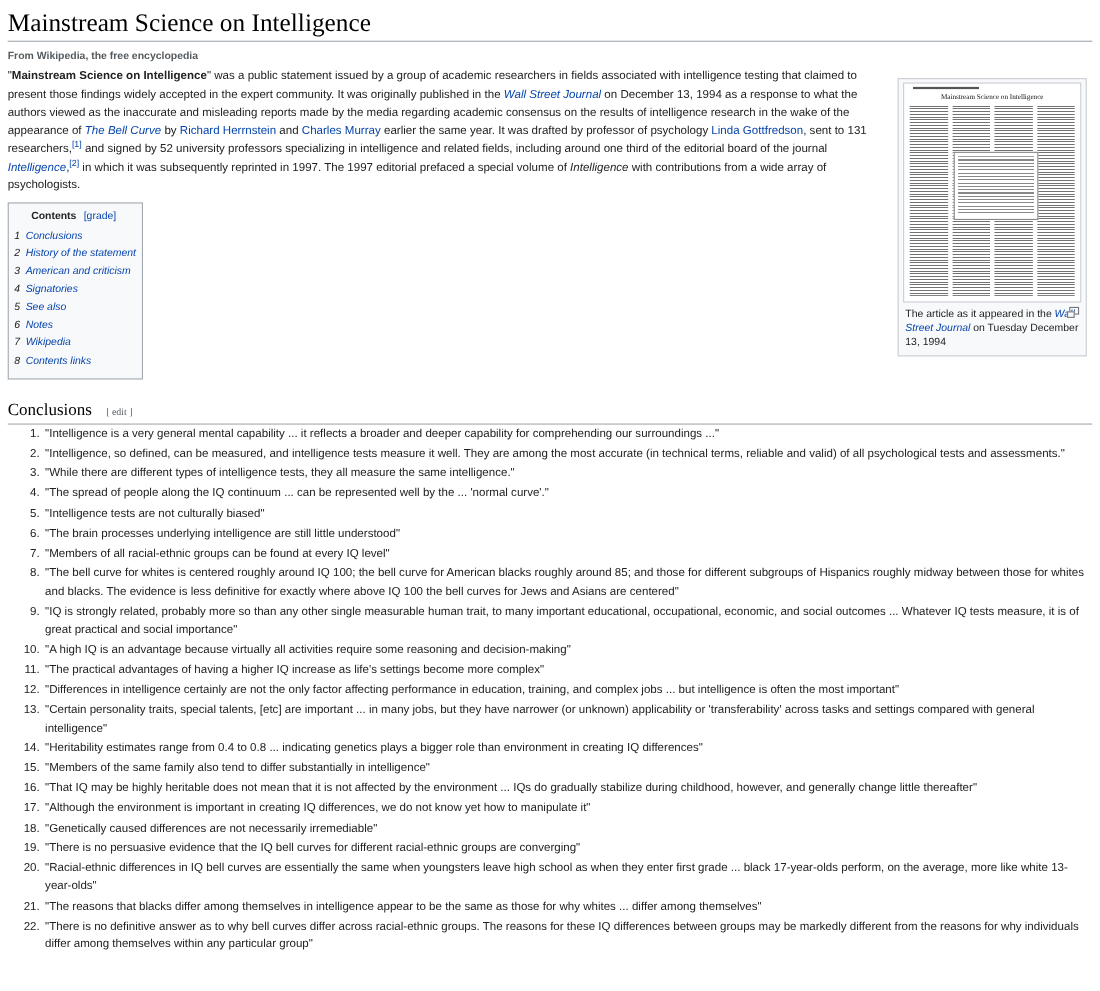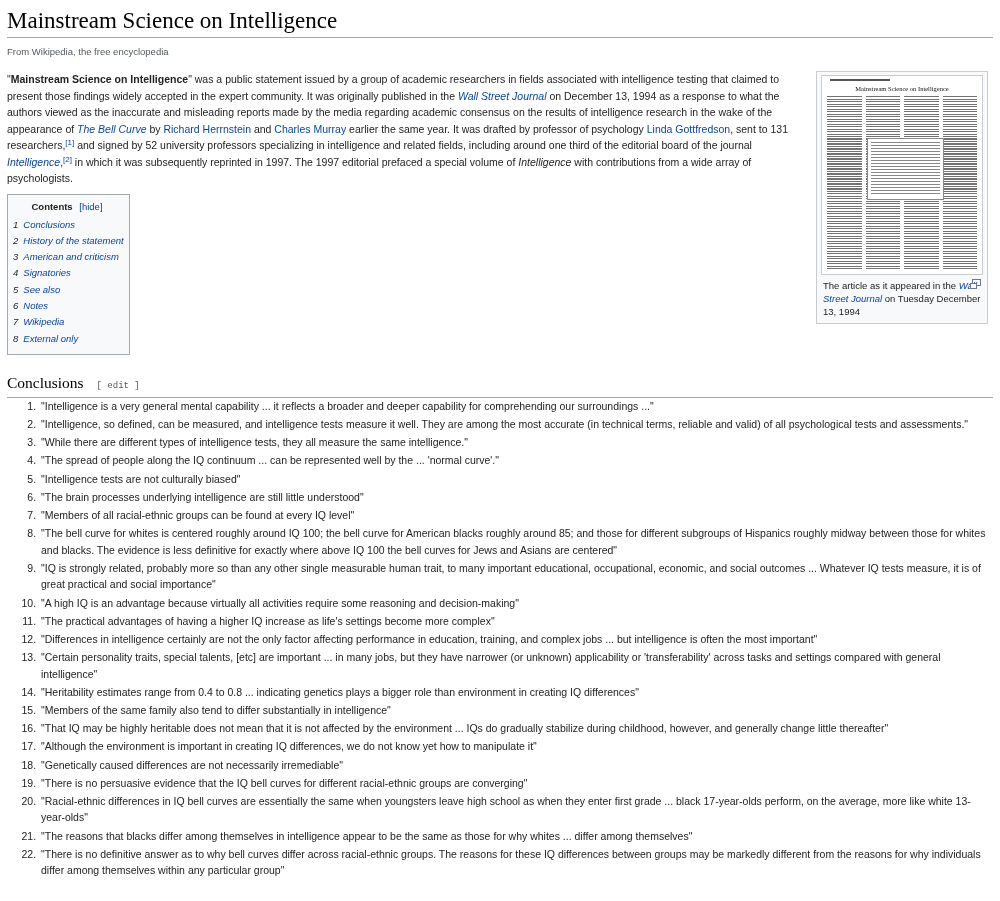--- a/index.html
+++ b/index.html
@@ -8,21 +8,21 @@
     font-family: "Liberation Sans", sans-serif;
     color: #222222; font-size: 10.5px;
   }
   a, .link { color: #0645ad; text-decoration: none; cursor: pointer; }
   .page { position: relative; padding: 0 7px; }
   h1.title {
     font-family: "Liberation Serif", serif; font-weight: normal;
     font-size: 23px; margin: 0; padding-top: 7px; padding-bottom: 2px;
     line-height: 28px; border-bottom: 1px solid #a2a9b1; color: #000;
   }
-  .tagline { font-size: 9.5px; color: #54595d; margin-top: 8px; margin-bottom: 14px; }
+  .tagline { font-size: 9.5px; color: #54595d; margin-top: 8px; margin-bottom: 4px; font-weight: bold; }
   .intro { width: 800px; line-height: 16.5px; font-size: 10.5px; margin: 0; }
   .intro sup, .lead-note sup { font-size: 8px; line-height: 0; vertical-align: super; }
   .infobox-thumb {
     position: absolute; right: 12px; top: 71px; width: 164px;
     border: 1px solid #c8ccd1; background: #f8f9fa; padding: 3px;
   }
   .thumb-img {
     width: 160px; height: 198px; background: #ffffff;
     border: 1px solid #c8ccd1; margin: 0 auto; position: relative; overflow: hidden;
   }
@@ -55,21 +55,21 @@
   .toc-title { text-align: center; font-weight: bold; font-size: 9.5px; margin-bottom: 5px; }
   .toc-title .toggle { font-weight: normal; margin-left: 4px; }
   .toc ul { list-style: none; margin: 0; padding: 0; }
   .toc li { line-height: 16.3px; white-space: nowrap; font-style: italic; }
   .toc .num { color: #222; margin-right: 5px; }
   h2.section {
     font-family: "Liberation Serif", serif; font-weight: normal;
     font-size: 15.5px; margin: 18px 0 0 0; line-height: 20px;
     border-bottom: 1px solid #a2a9b1; padding-bottom: 1px; color: #000;
   }
-  h2 .editsection { font-family: Liberation Mono, monospace; font-size: 9px; margin-left: 9px; color: #54595d; }
+  h2 .editsection { font-family: Liberation Serif, serif; font-size: 9px; margin-left: 9px; color: #54595d; }
   .lead-note { margin: 8px 0 6px 0; font-size: 10.5px; }
   ol.conclusions { margin: 0; padding-left: 32px; font-size: 10.5px; line-height: 16.4px; }
   ol.conclusions li { padding-left: 2px; margin: 0; padding-right: 4px; }
   ol.conclusions li + li { margin-top: 1.8px; }
 </style>
 </head>
 <body>
 
 <div class="page">
 
@@ -92,31 +92,31 @@
       <span class="magnify-icon"></span>
       <span>The article as it appeared in the </span><i><a class="link">Wall Street Journal</a></i><span> on Tuesday December 13, 1994</span>
     </div>
   </div>
 
   <p class="intro"><span>"</span><b>Mainstream Science on Intelligence</b><span>" was a public statement issued by a group of academic researchers in fields associated with intelligence testing that claimed to present those findings widely accepted in the expert community. It was originally published in the </span><i><a class="link">Wall Street Journal</a></i><span> on December 13, 1994 as a response to what the authors viewed as the inaccurate and misleading reports made by the media regarding academic consensus on the results of intelligence research in the wake of the appearance of </span><i><a class="link">The Bell Curve</a></i><span> by </span><a class="link">Richard Herrnstein</a><span> and </span><a class="link">Charles Murray</a><span> earlier the same year. It was drafted by professor of psychology </span><a class="link">Linda Gottfredson</a><span>, sent to 131 researchers,</span><sup><a class="link">[1]</a></sup><span> and signed by 52 university professors specializing in intelligence and related fields, including around one third of the editorial board of the journal </span><i><a class="link">Intelligence</a></i><span>,</span><sup><a class="link">[2]</a></sup><span> in which it was subsequently reprinted in 1997. The 1997 editorial prefaced a special volume of </span><i>Intelligence</i><span> with contributions from a wide array of psychologists.</span></p>
 
   <div class="toc">
     <div class="toc-title">
       <span>Contents</span>
-      <a class="link toggle">[hide]</a>
+      <a class="link toggle">[grade]</a>
     </div>
     <ul>
       <li><span class="num">1</span><a class="link">Conclusions</a></li>
       <li><span class="num">2</span><a class="link">History of the statement</a></li>
       <li><span class="num">3</span><a class="link">American and criticism</a></li>
       <li><span class="num">4</span><a class="link">Signatories</a></li>
       <li><span class="num">5</span><a class="link">See also</a></li>
       <li><span class="num">6</span><a class="link">Notes</a></li>
       <li><span class="num">7</span><a class="link">Wikipedia</a></li>
-      <li><span class="num">8</span><a class="link">External only</a></li>
+      <li><span class="num">8</span><a class="link">Contents links</a></li>
     </ul>
   </div>
 
   <h2 class="section">
     <span>Conclusions</span>
     <a class="link editsection">[ edit ]</a>
   </h2>
 
 
   <ol class="conclusions">

